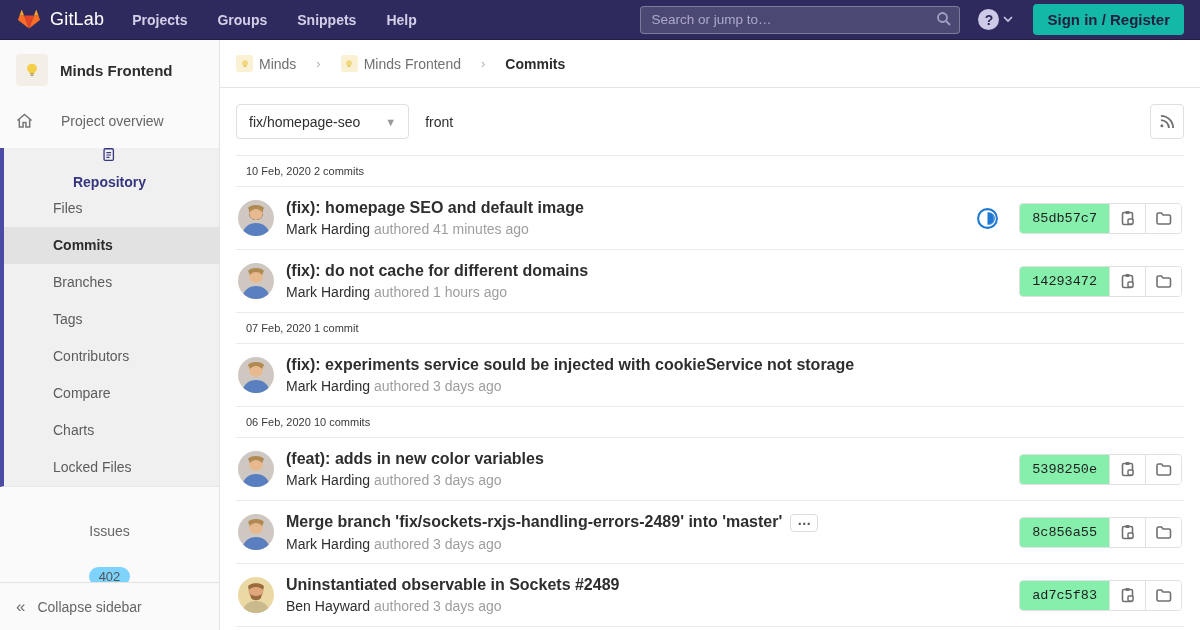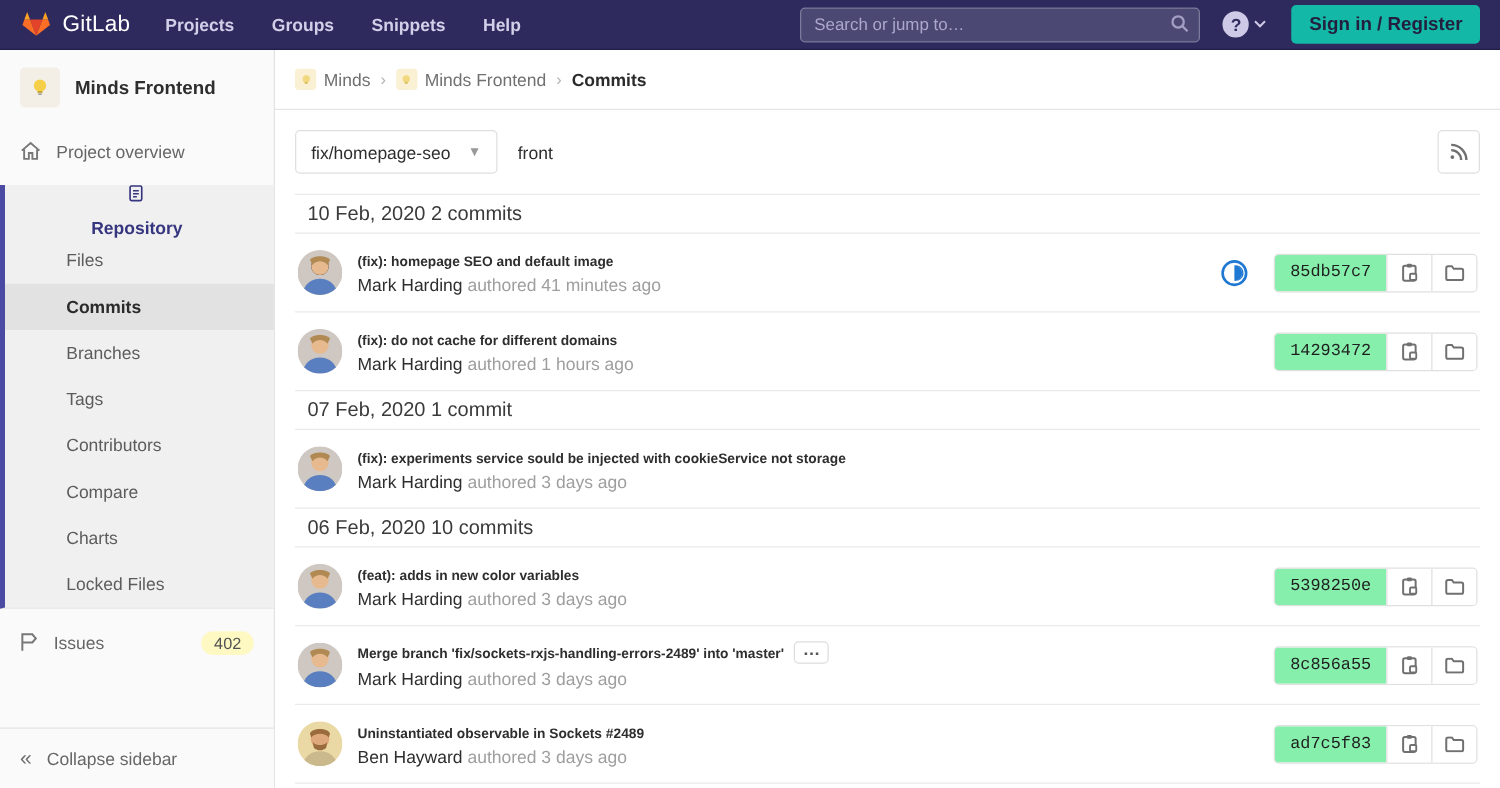--- a/index.html
+++ b/index.html
@@ -29,71 +29,71 @@
     border:none; border-radius:4px; padding:7px 14px; cursor:pointer;
     font-family:"Liberation Sans",sans-serif; }
 
   
   .sidebar { position:absolute; top:40px; left:0; bottom:0; width:220px;
     background:#fafafa; border-right:1px solid #e3e3e3; }
   .ctx-header { display:flex; align-items:center; gap:12px; padding:14px 16px 16px 16px; }
   .ctx-avatar { width:32px; height:32px; border-radius:4px; background:#f3efe6;
     display:flex; align-items:center; justify-content:center; }
   .ctx-title { font-weight:bold; font-size:15px; color:#2e2e2e; }
-  .side-item { display:flex; align-items:center; gap:12px; height:38px; padding:0 16px;
+  .side-item { display:flex; align-items:center; gap:28px; height:38px; padding:0 16px;
     color:#666; cursor:pointer; }
   .repo-section { background:#f0f0f0; border-left:4px solid #4b4ba3;
     border-bottom:1px solid #e8e8e8; margin-top:8px; }
   .repo-head { display:flex; align-items:center; gap:12px; height:42px; padding:0 16px 0 12px;
     color:#36357f; font-weight:bold; cursor:pointer;flex-direction:column; }
   .sub-item { display:block; line-height:37px; height:37px; padding-left:49px;
     color:#5c5c5c; cursor:pointer; }
   .sub-item.active { background:#e2e2e2; color:#2b2b2b; font-weight:bold; }
-  .issues-item { margin-top:8px; }
+  .issues-item { margin-top:8px;flex-direction:column; }
   .issues-label { flex:1; }
-  .count-badge { background:#fef9c3; color:#525252; border-radius:10px;
+  .count-badge { background:#7dd3fc; color:#525252; border-radius:10px;
     font-size:13px; padding:2px 10px; }
   .collapse-bar { position:absolute; bottom:0; left:0; width:100%; height:48px;
     border-top:1px solid #e3e3e3; display:flex; align-items:center; gap:12px;
     padding:0 16px; color:#666; cursor:pointer; background:#fafafa; }
   .chev-dbl { font-size:17px; color:#707070; }
 
   
   .main { position:absolute; top:40px; left:220px; right:0; bottom:0; background:#fff; }
-  .breadcrumb-bar { height:48px; display:flex; align-items:center; gap:8px;
+  .breadcrumb-bar { height:48px; display:flex; align-items:center; gap:20px;
     padding:0 16px; border-bottom:1px solid #e5e5e5; }
   .crumb { display:flex; align-items:center; gap:6px; color:#707070; cursor:pointer; }
   .mini-avatar { width:17px; height:17px; border-radius:3px; background:#faf0d3;
     display:flex; align-items:center; justify-content:center; }
   .crumb-sep { color:#b0b0b0; font-size:13px; }
   .crumb-current { color:#2b2b2b; font-weight:bold; }
 
   .toolbar { display:flex; align-items:center; margin:16px 16px 0 16px; height:35px; }
-  .branch-dd { display:flex; align-items:center; gap:14px; border:1px solid #dfdfdf;
+  .branch-dd { display:flex; align-items:center; gap:25px; border:1px solid #dfdfdf;
     border-radius:4px; background:#fff; height:35px; padding:0 12px; cursor:pointer;
     color:#2e2e2e; }
   .dd-chev { color:#999; font-size:11px; }
   .path-label { margin-left:16px; color:#2e2e2e; }
   .toolbar-spacer { flex:1; }
   .filter-input { width:281px; height:35px; border:1px solid #dfdfdf; border-radius:4px;
     padding:0 12px; font-size:14px; color:#333; font-family:"Liberation Sans",sans-serif; }
   .filter-input::placeholder { color:#a8a8a8; }
   .rss-btn { width:34px; height:35px; margin-left:17px; border:1px solid #dfdfdf;
     border-radius:4px; background:#fff; display:flex; align-items:center;
     justify-content:center; cursor:pointer; }
 
   .commit-list { margin:16px 16px 0 16px; border-top:1px solid #eaeaea; }
   .date-header { height:31px; line-height:31px; padding:0 10px; color:#3a3a3a;
-    border-bottom:1px solid #eaeaea; font-size:16px; }
+    border-bottom:1px solid #eaeaea; font-size:11px; }
   .commit-row { height:63px; display:flex; align-items:center;
     border-bottom:1px solid #eaeaea; padding:0 2px; }
   .avatar { width:36px; height:36px; border-radius:50%; overflow:hidden; flex:none;
     margin-right:12px; cursor:pointer; }
   .commit-text { flex:1; min-width:0; }
-  .commit-title { color:#2e2e2e; font-weight:bold; font-size:11px; text-decoration:none;
+  .commit-title { color:#2e2e2e; font-weight:bold; font-size:16px; text-decoration:none;
     cursor:pointer; }
   .ellipsis-btn { display:inline-block; margin-left:8px; border:1px solid #ddd;
     border-radius:4px; background:#fff; color:#555; font-weight:bold; line-height:9px;
     padding:1px 6px 6px 6px; font-size:14px; cursor:pointer; vertical-align:2px; }
   .commit-meta { margin-top:4px; font-size:14px; }
   .author-link { color:#2e2e2e; text-decoration:none; cursor:pointer; }
   .meta-gray { color:#9e9e9e; }
   .commit-right { display:flex; align-items:center; }
   .pipeline-icon { margin-right:20px; cursor:pointer; display:flex; }
   .sha-group { display:flex; align-items:stretch; border:1px solid #e0e0e0;

